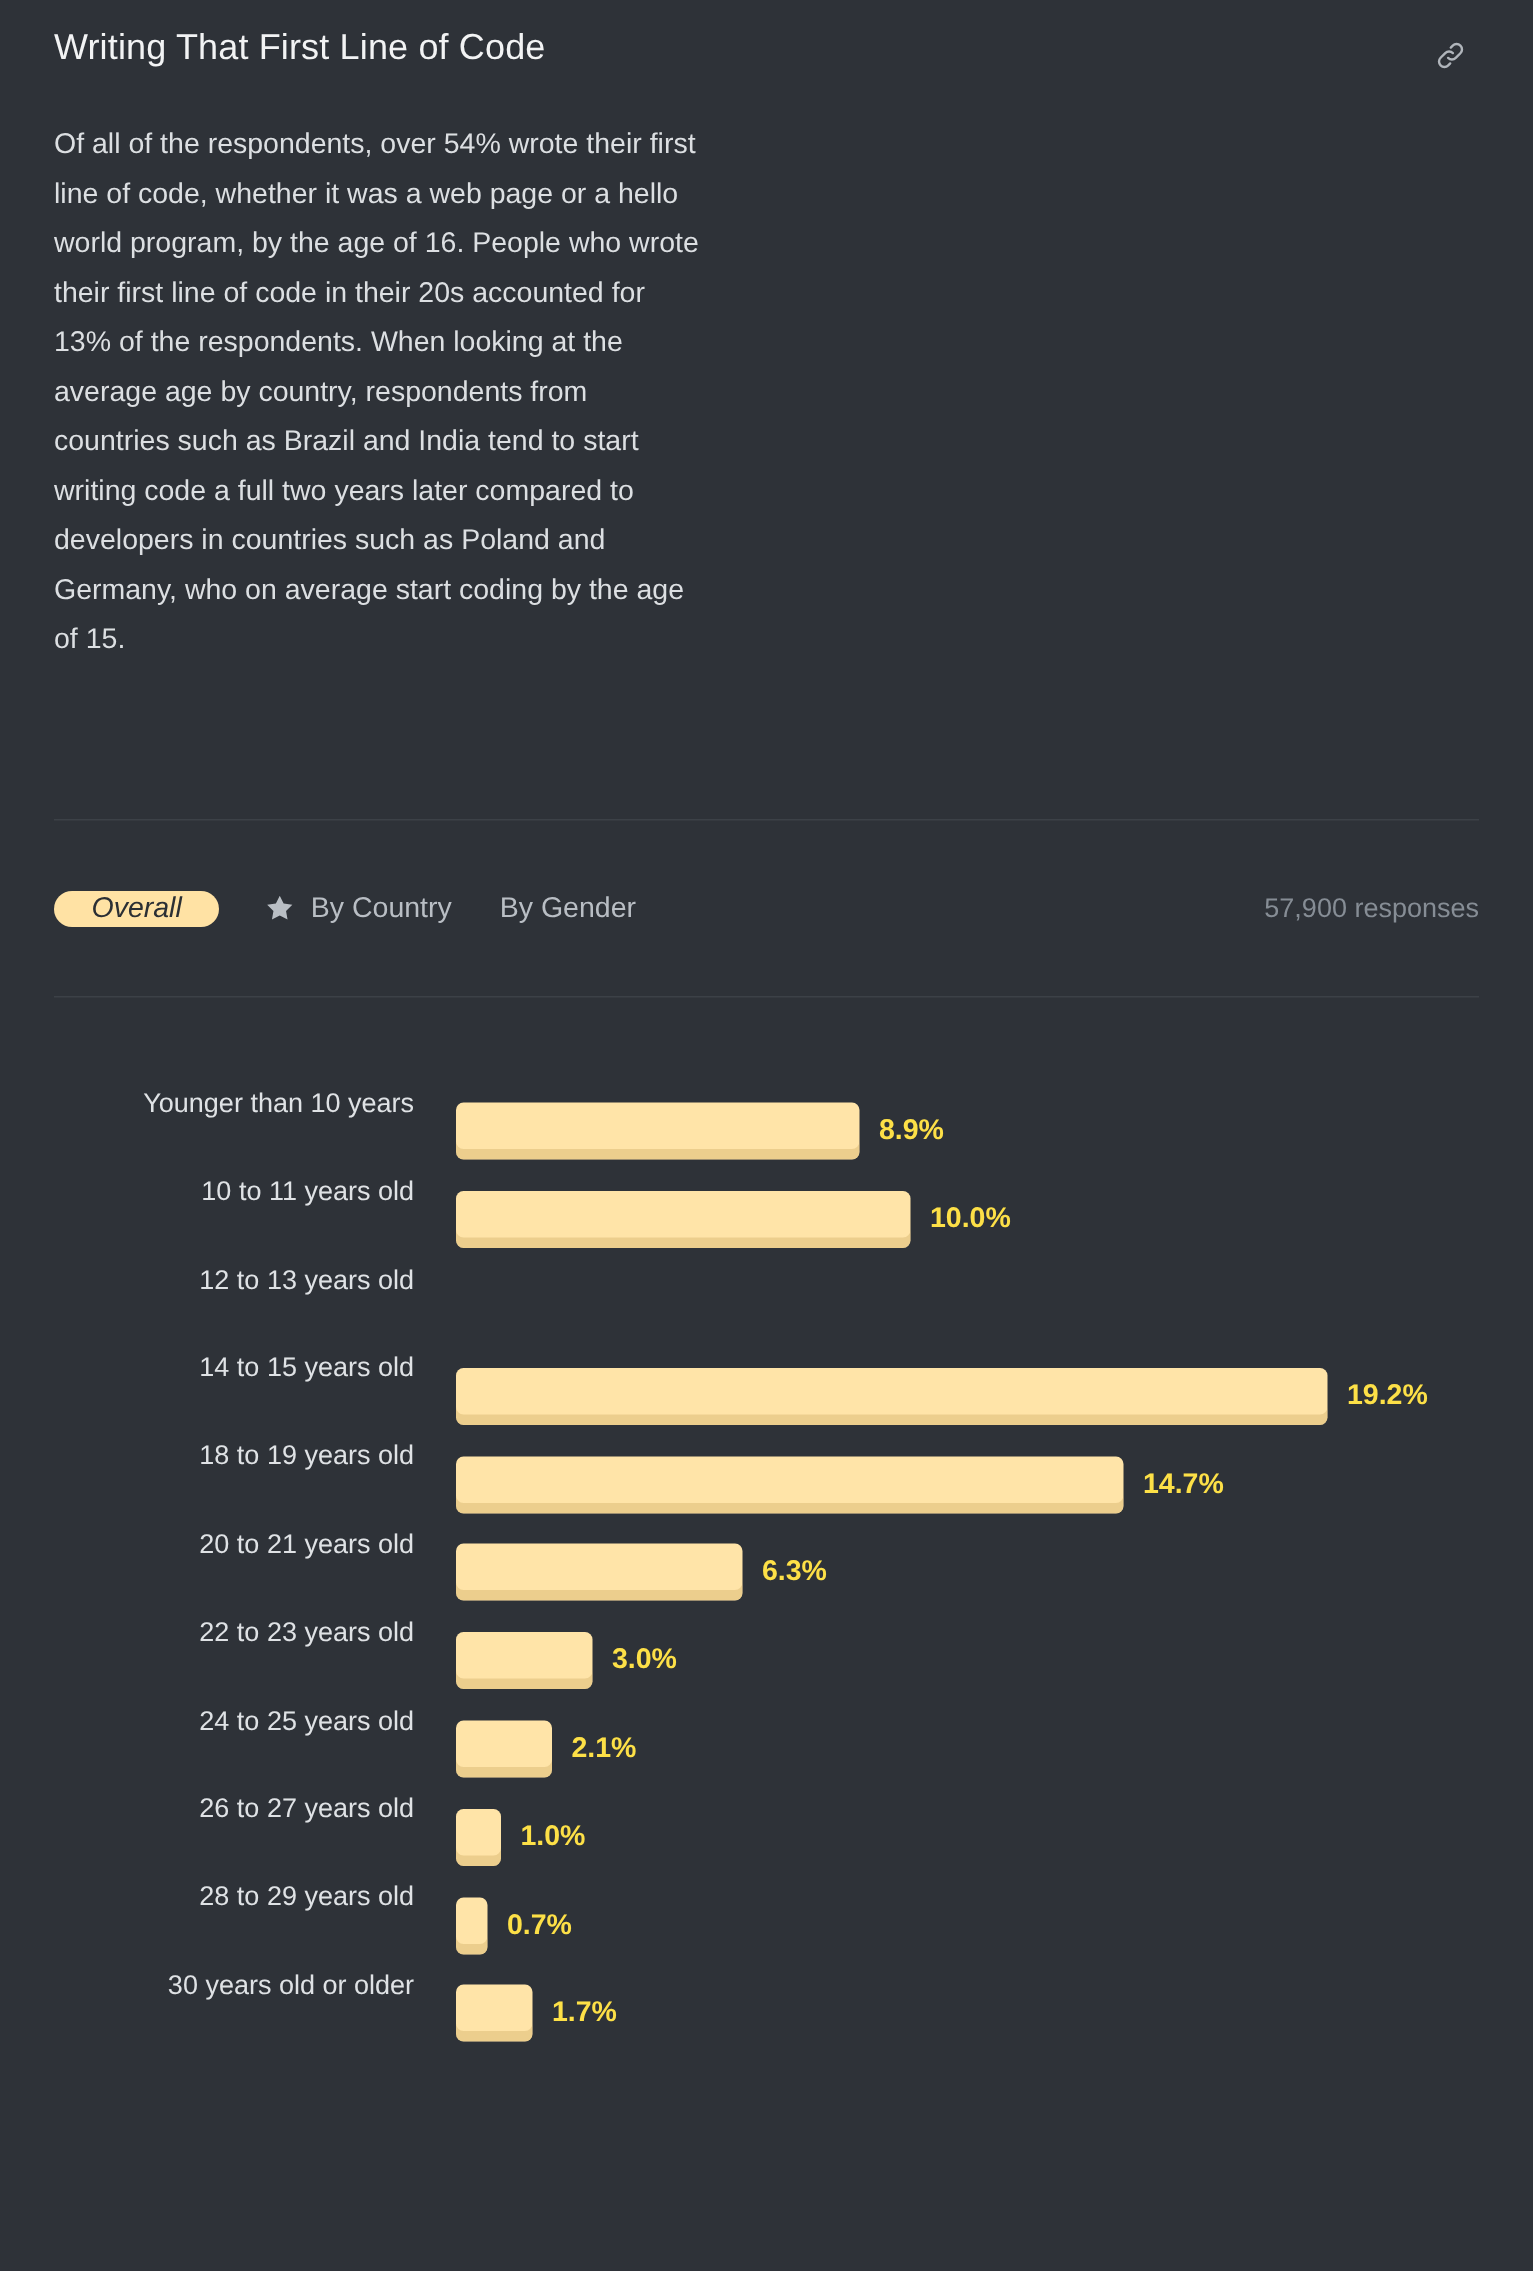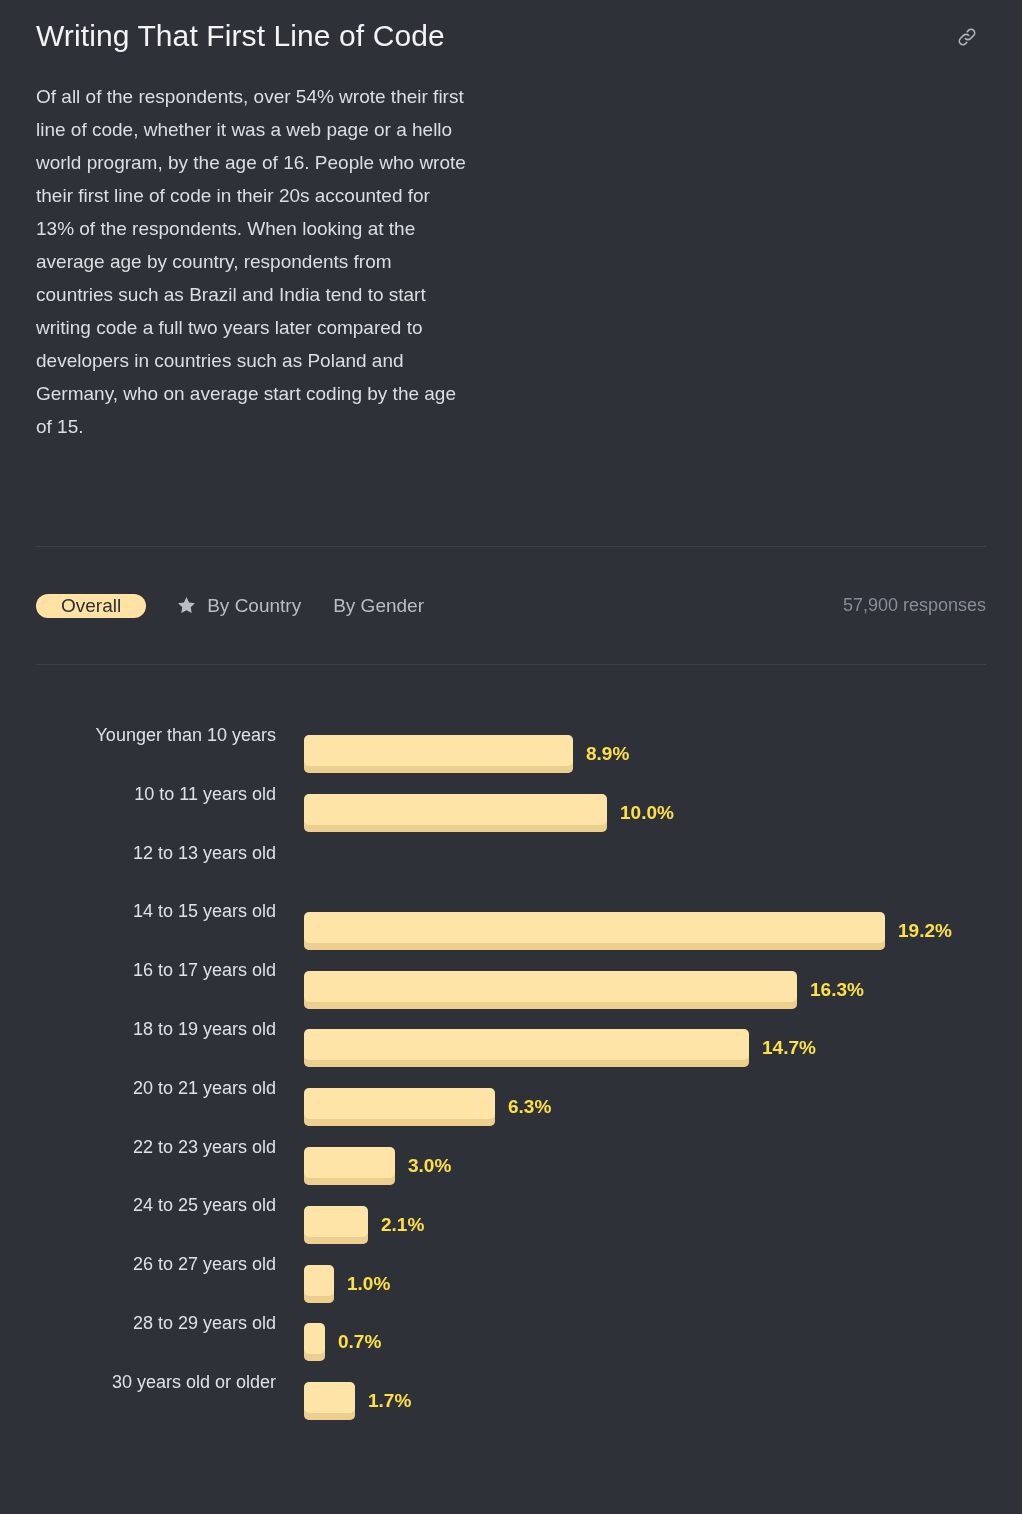--- a/index.html
+++ b/index.html
@@ -28,21 +28,21 @@
   }
 
   
   .header-row {
     display: flex;
     align-items: flex-start;
     justify-content: space-between;
     padding-top: 14px;
   }
   .page-title {
-    font-size: 30px;
+    font-size: 24px;
     font-weight: 400;
     letter-spacing: 0.1px;
     line-height: 1.2;
     color: #f2f3f4;
     margin: 0;
     padding-top: 4px;
   }
   .link-icon-btn {
     width: 34px;
     height: 34px;
@@ -94,20 +94,21 @@
     font-family: inherit;
     white-space: nowrap;
   }
   .tab + .tab { margin-left: 32px; }
   .tab.active {
     background: #ffe2a4;
     color: #2b2f34;
     border-radius: 22px;
     padding: 1px 25px;
     font-weight: 400;
+    font-style: italic;
   }
   .tab.active + .tab { margin-left: 30px; }
   .star-icon { display: inline-flex; align-items: center; }
   .responses-count {
     position: absolute;
     right: 0;
     font-size: 18px;
     color: #868d95;
   }
 
@@ -205,27 +206,20 @@
         <div class="bar-label">12 to 13 years old</div>
       </div>
       <div class="bar-row">
         <div class="bar-label">14 to 15 years old</div>
         <div class="bar-wrap">
           <div class="bar" style="width: 581px;"></div>
           <div class="bar-value">19.2%</div>
         </div>
       </div>
       <div class="bar-row">
-        <div class="bar-label">16 to 17 years old</div>
-        <div class="bar-wrap">
-          <div class="bar" style="width: 493px;"></div>
-          <div class="bar-value">16.3%</div>
-        </div>
-      </div>
-      <div class="bar-row">
         <div class="bar-label">18 to 19 years old</div>
         <div class="bar-wrap">
           <div class="bar" style="width: 445px;"></div>
           <div class="bar-value">14.7%</div>
         </div>
       </div>
       <div class="bar-row">
         <div class="bar-label">20 to 21 years old</div>
         <div class="bar-wrap">
           <div class="bar" style="width: 191px;"></div>

